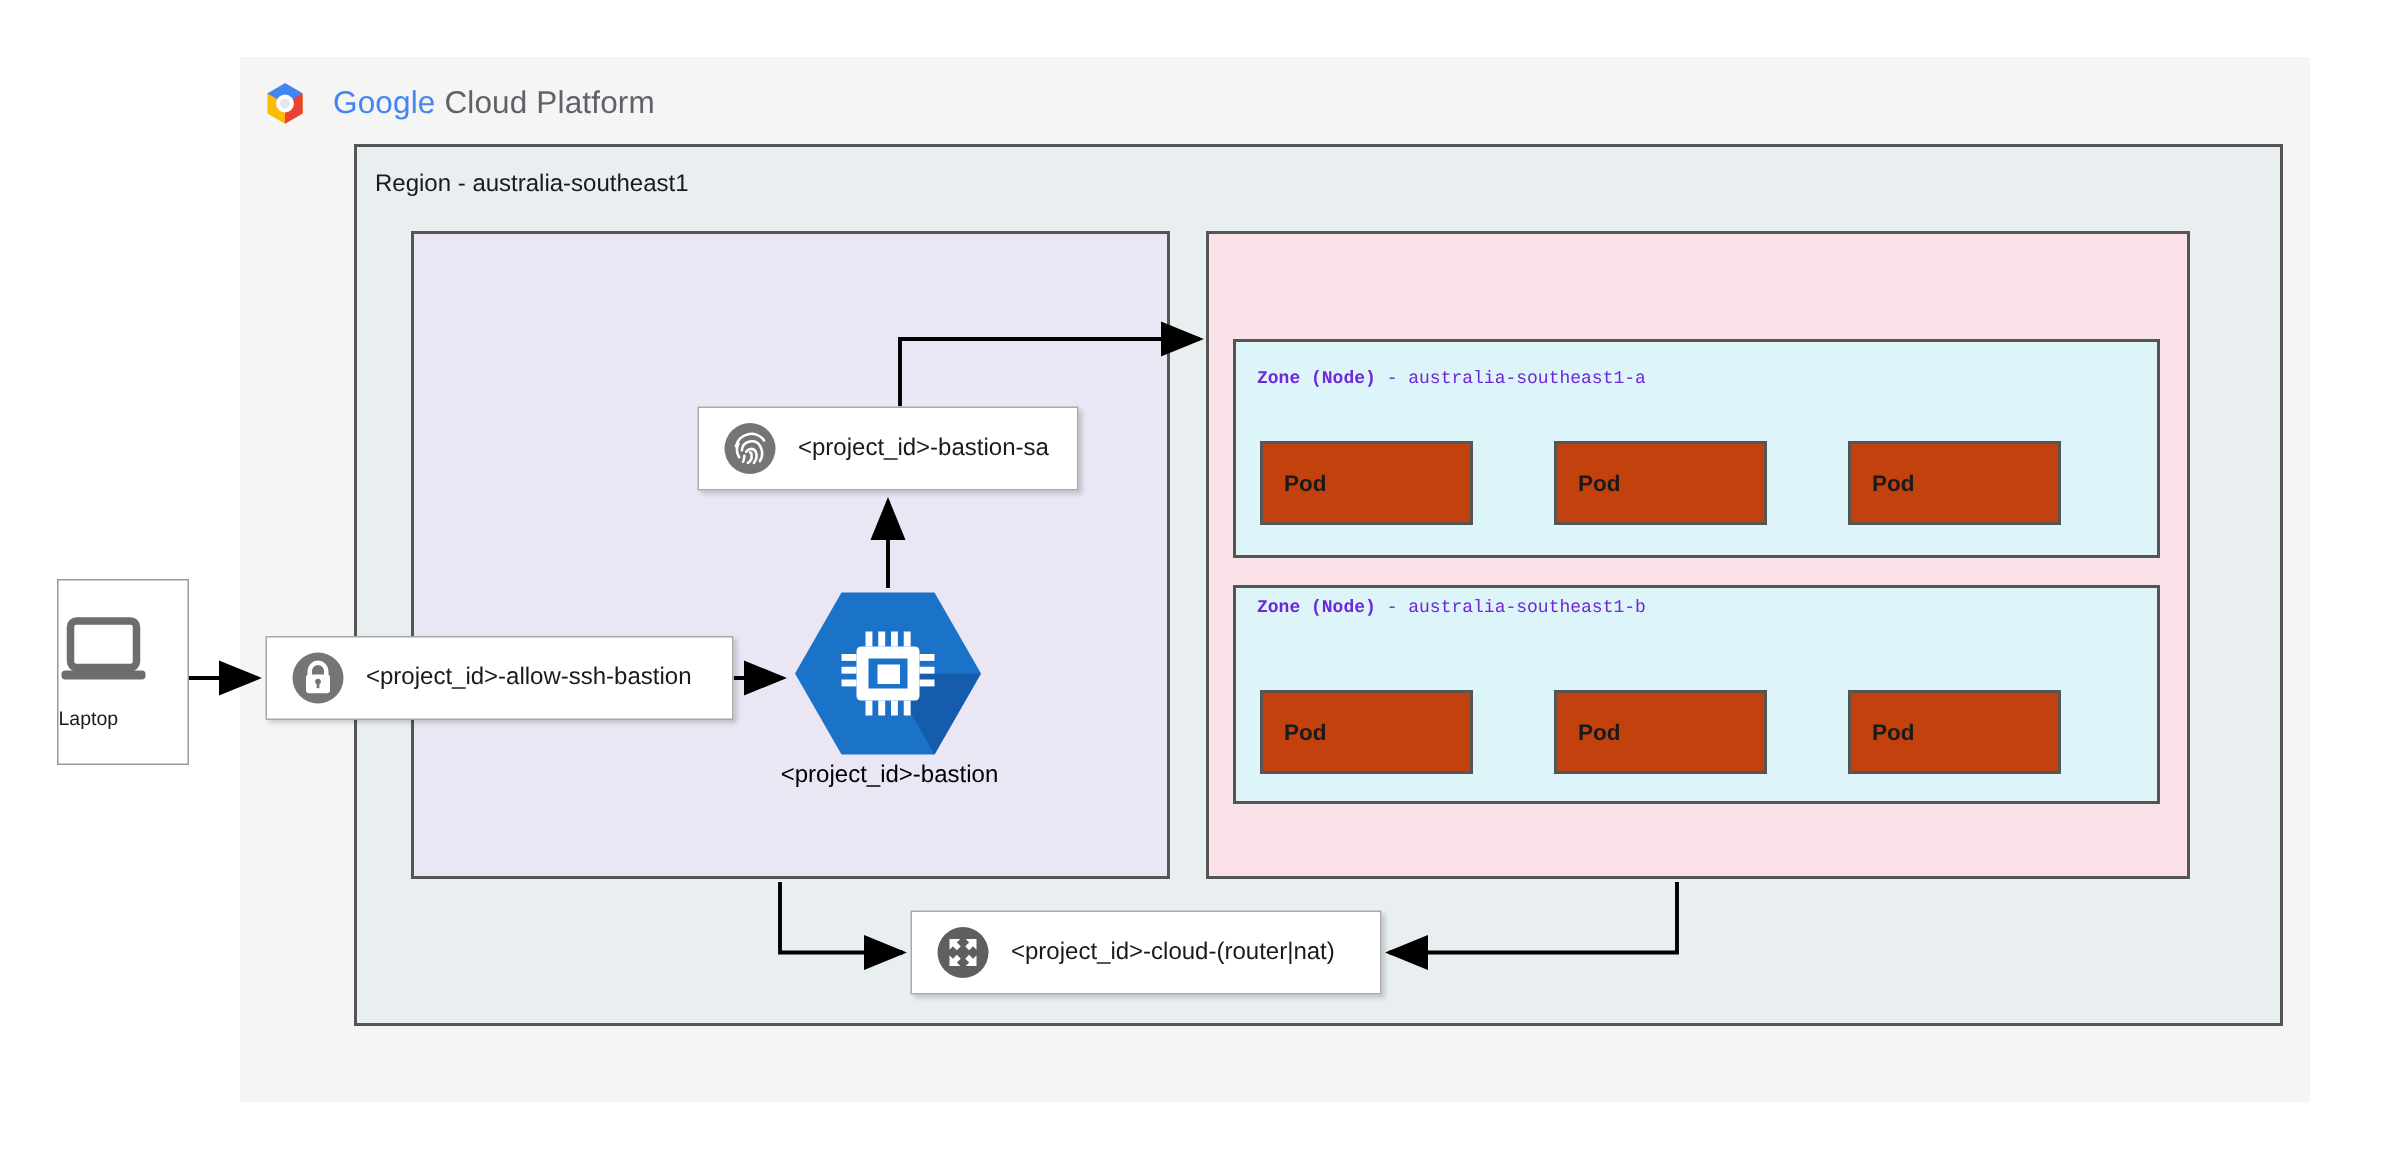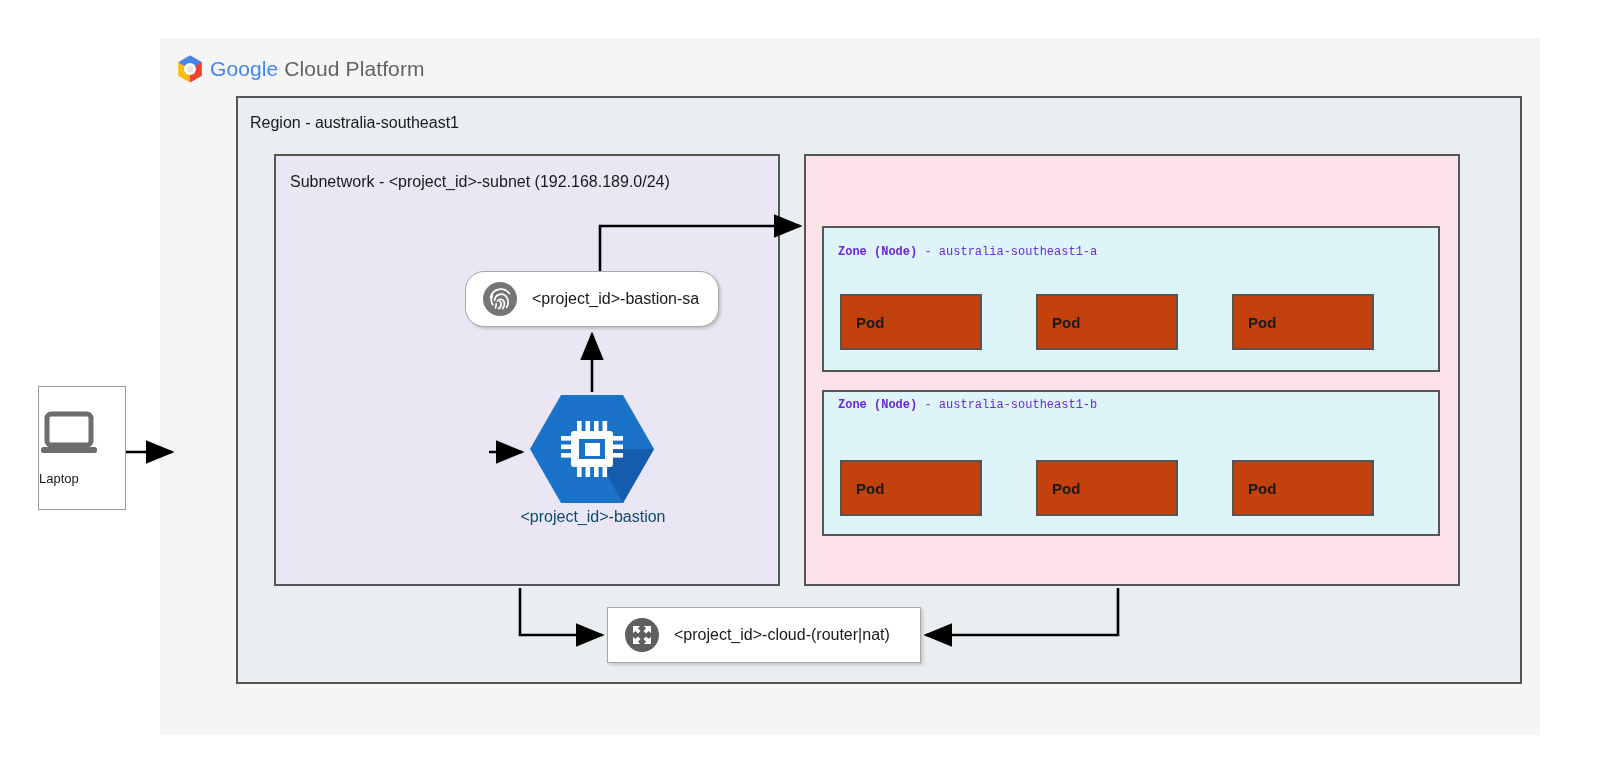--- a/index.html
+++ b/index.html
@@ -17,21 +17,21 @@
   }
   .abs { position: absolute; box-sizing: border-box; }
 
   
   #gcp-panel {
     left: 160px; top: 38px; width: 1380px; height: 697px;
     background: #f5f5f5;
   }
   #gcp-logo-row {
     left: 176px; top: 52px; width: 420px; height: 34px;
-    display: flex; align-items: center; gap: 6px;
+    display: flex; align-items: center; gap: 18px;
   }
   #gcp-logo-icon { width: 28px; height: 30px; display:block; }
   .gcp-wordmark {
     font-size: 21px; letter-spacing: .1px; white-space: nowrap;
     line-height: 30px;
   }
   .gcp-g-blue   { color:#4285F4; font-weight:500; }
   .gcp-cloud    { color:#5F6368; font-weight:400; }
 
   
@@ -95,28 +95,28 @@
   .pill-node {
     background: #ffffff; border: 1px solid #a8a8a8;
     display: flex; align-items: center; gap: 14px;
     padding: 0 16px;
     box-shadow: 2px 2px 3px rgba(0,0,0,.17);
   }
   .pill-label { font-size: 16px; color:#1a1a1a; white-space: nowrap; }
   .round-icon { width: 36px; height: 36px; flex: 0 0 36px; display:block; }
 
   #firewall-node { left: 177px; top: 424px; width: 312px; height: 56px; }
-  #sa-node       { left: 465px; top: 271px; width: 254px; height: 56px; border-radius: 19px; }
+  #sa-node       { left: 465px; top: 271px; width: 254px; height: 56px; }
   #router-node   { left: 607px; top: 607px; width: 314px; height: 56px; }
 
   
   #bastion-hex { left: 527px; top: 393px; width: 130px; height: 112px; }
   #bastion-caption {
     left: 508px; top: 508px; width: 170px;
-    text-align: center; font-size: 16px; color:#0c4a6e; white-space: nowrap;
+    text-align: center; font-size: 16px; color:#000000; white-space: nowrap;
   }
 
   
   #edges { left: 0; top: 0; width: 1600px; height: 780px; pointer-events: none; }
 </style>
 </head>
 <body>
 
 <div id="canvas">
 
@@ -134,23 +134,20 @@
       <span class="gcp-g-blue">Google</span><span class="gcp-cloud" style="color:#5F6368">&nbsp;</span><span class="gcp-cloud">Cloud</span><span class="gcp-cloud">&nbsp;</span><span class="gcp-cloud">Platform</span>
     </div>
   </div>
 
   <div class="abs" id="region-box"></div>
   <div class="container-title" id="region-title">
     <b>Region</b><span> - </span><span>australia-southeast1</span>
   </div>
 
   <div class="abs" id="subnet-box"></div>
-  <div class="container-title" id="subnet-title">
-    <b>Subnetwork</b><span> - </span><span>&lt;project_id&gt;-subnet (192.168.189.0/24)</span>
-  </div>
 
   <div class="abs" id="cluster-box"></div>
 
   <div class="abs zone-box" id="zone-a"></div>
   <div class="zone-title" id="zone-a-title">
     <b>Zone (Node)</b><span> - </span><span>australia-southeast1-a</span>
   </div>
   <div class="abs pod-box row-a pod-a1">
     <span class="pod-label">Pod</span>
   </div>
@@ -192,20 +189,30 @@
   </svg>
 
   <div class="abs" id="laptop-box">
     <svg id="laptop-icon" viewBox="0 0 60 46">
       <rect x="8" y="3" width="44" height="31" rx="4" fill="none" stroke="#6d6d6d" stroke-width="5"></rect>
       <rect x="2" y="36" width="56" height="6" rx="2.5" fill="#6d6d6d"></rect>
     </svg>
     <div id="laptop-label">Laptop</div>
   </div>
 
+  <div class="abs pill-node" id="firewall-node">
+    <svg class="round-icon" viewBox="0 0 36 36">
+      <circle cx="18" cy="18" r="17" fill="#757575"></circle>
+      <path d="M12.5 16 v-2.6 a5.5 5.5 0 0 1 11 0 V16" fill="none" stroke="#ffffff" stroke-width="3"></path>
+      <rect x="10" y="15.6" width="16" height="12.6" rx="2.2" fill="#ffffff"></rect>
+      <circle cx="18" cy="20.4" r="1.9" fill="#757575"></circle>
+      <rect x="17.1" y="20.4" width="1.8" height="4.4" fill="#757575"></rect>
+    </svg>
+    <span class="pill-label">&lt;project_id&gt;-allow-ssh-bastion</span>
+  </div>
 
   <div class="abs pill-node" id="sa-node">
     <svg class="round-icon" viewBox="0 0 36 36">
       <circle cx="18" cy="18" r="17" fill="#757575"></circle>
       <g fill="none" stroke="#ffffff" stroke-width="1.7" stroke-linecap="round">
         <path d="M8.6 16.5 A10.5 10.5 0 0 1 27.4 12.6"></path>
         <path d="M10.8 23.8 A9 9 0 0 1 10.4 14.6"></path>
         <path d="M12.6 19.2 A6.6 6.6 0 0 1 24.8 16.4 A10 10 0 0 1 24.6 26.4"></path>
         <path d="M15.4 20.2 A3.8 3.8 0 0 1 21.6 19.6 A7.5 7.5 0 0 1 20.6 27.6"></path>
         <path d="M18 20.6 A1.4 1.4 0 0 1 19 22.4 A5 5 0 0 1 16.6 27.6"></path>

